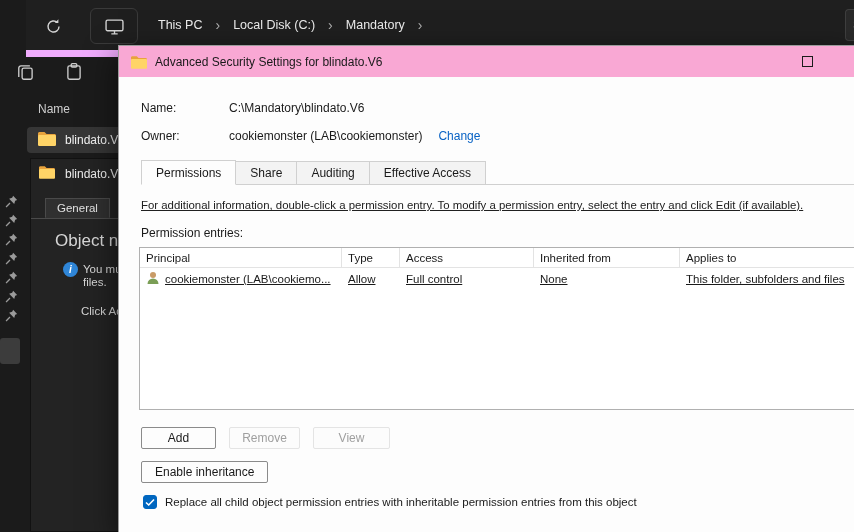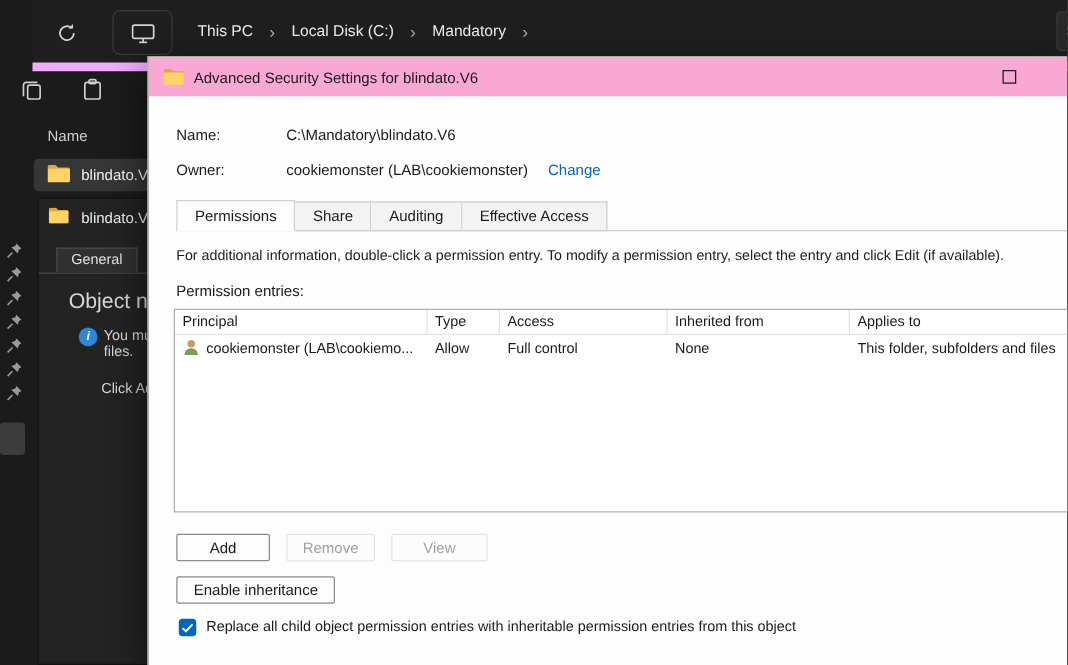--- a/index.html
+++ b/index.html
@@ -58,28 +58,28 @@
   .field-label{width:88px;}
   .row-name{top:55px;}
   .row-owner{top:83px;}
   .change-link{color:#0862c4;margin-left:16px;cursor:pointer;}
 
   .adv-tabs{position:absolute;left:22px;right:0;top:116px;height:23px;border-bottom:1px solid #d0d0d0;box-sizing:border-box;display:flex;align-items:flex-end;}
   .adv-tab{font-size:12px;padding:4px 14px;background:#f3f3f3;border:1px solid #d0d0d0;border-left:none;margin-bottom:-1px;}
   .adv-tab:first-child{border-left:1px solid #d0d0d0;text-align:right;}
   .adv-tab.sel{background:#fdfdfd;border-bottom:1px solid #fdfdfd;padding-top:5px;}
 
-  .adv-desc{position:absolute;left:22px;right:4px;top:153px;font-size:11.4px;color:#202020;overflow:hidden;white-space:nowrap;}
+  .adv-desc{position:absolute;left:22px;right:4px;top:153px;font-size:11.4px;color:#202020;overflow:hidden;white-space:nowrap;text-decoration:underline;}
   .entries-label{position:absolute;left:22px;top:180px;font-size:12px;color:#1a1a1a;}
 
   .ptable{position:absolute;left:20px;right:-2px;top:201px;height:163px;background:#fff;border:1px solid #b0b0b0;box-sizing:border-box;overflow:hidden;}
   .tgrid{display:grid;grid-template-columns:202px 58px 134px 146px minmax(180px,1fr);}
   .th{font-size:11.5px;color:#1a1a1a;padding:4px 6px 3px 6px;border-right:1px solid #e3e3e3;border-bottom:1px solid #e3e3e3;white-space:nowrap;overflow:hidden;}
   .th:last-child{border-right:none;}
-  .td{font-size:11.5px;color:#1a1a1a;height:22px;display:flex;align-items:center;padding:0 6px;white-space:nowrap;overflow:hidden;}
+  .td{font-size:11.5px;color:#1a1a1a;height:22px;display:flex;align-items:center;padding:0 6px;white-space:nowrap;overflow:hidden;text-decoration:underline;}
   .principal-cell{gap:5px;}
 
   .btn{height:22px;box-sizing:border-box;background:#fdfdfd;border:1px solid #8b8b8b;border-radius:2px;
     font-size:12px;font-family:"Liberation Sans",sans-serif;color:#1a1a1a;display:inline-flex;align-items:center;justify-content:center;}
   .btn.disabled{color:#9f9f9f;border-color:#e4e4e4;background:#fcfcfc;}
   .btn-row{position:absolute;left:22px;top:381px;display:flex;}
   .btn-add{width:75px;margin-right:13px;}
   .btn-remove{width:71px;margin-right:13px;}
   .btn-view{width:77px;}
   .btn-inherit{position:absolute;left:22px;top:415px;padding:0 13px;}

